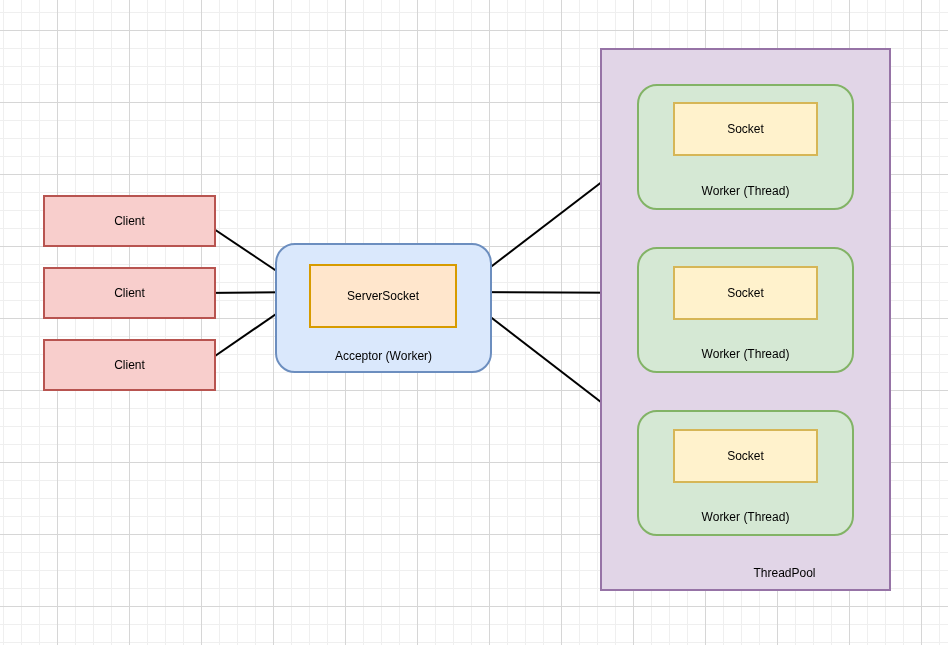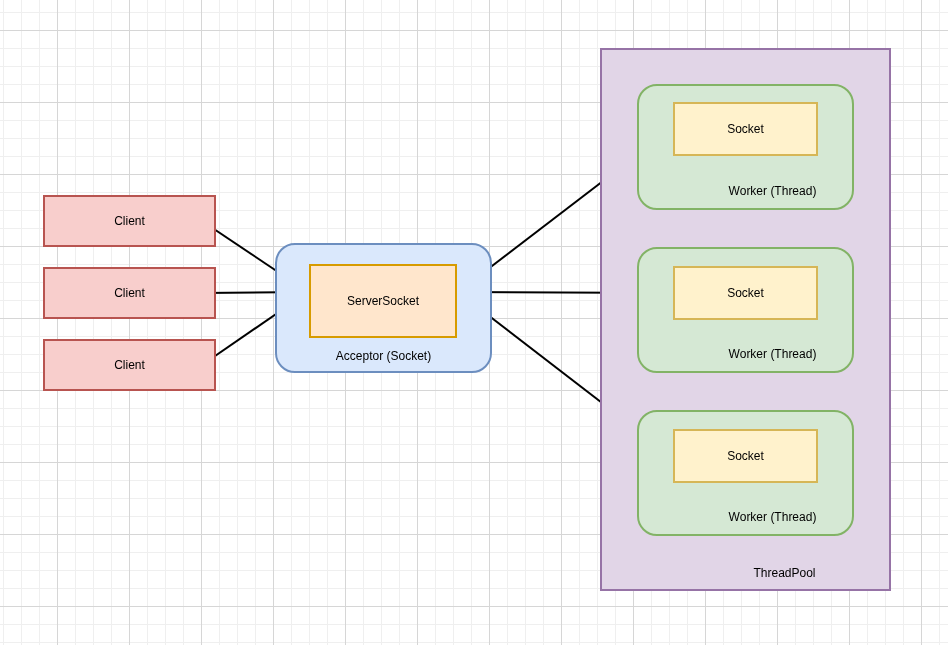--- a/index.html
+++ b/index.html
@@ -55,21 +55,21 @@
     width: 217px;
     height: 130px;
     background: var(--acceptor-fill, #dae8fc);
     border: 2px solid var(--acceptor-stroke, #6c8ebf);
     border-radius: 20px;
   }
   .serversocket {
     left: 309px;
     top: 264px;
     width: 148px;
-    height: 74px;
+    height: 64px;
     background: var(--serversocket-fill, #ffe6cc);
     border: 2px solid var(--serversocket-stroke, #d79b00);
   }
   .acceptor-label {
     left: 275px;
     top: 345px;
     width: 217px;
     height: 22px;
   }
 
@@ -99,21 +99,20 @@
   }
   .worker-1 { top: 84px; }
   .worker-2 { top: 247px; }
   .worker-3 { top: 410px; }
   .worker-label {
     position: absolute;
     left: 0;
     bottom: 10px;
     width: 100%;
     text-align: center;
-    padding-left: 27px;
   }
 
   .socket {
     left: 673px;
     width: 145px;
     height: 54px;
     background: var(--socket-fill, #fff2cc);
     border: 2px solid var(--socket-stroke, #d6b656);
   }
   .socket-1 { top: 102px; }
@@ -155,21 +154,21 @@
     <span>Client</span>
   </div>
   <div class="node client client-3 label-center">
     <span>Client</span>
   </div>
 
   <div class="node acceptor"></div>
   <div class="node serversocket label-center">
     <span>ServerSocket</span>
   </div>
-  <div class="node acceptor-label label-center">Acceptor (Socket)</div>
+  <div class="node acceptor-label label-center">Acceptor (Worker)</div>
 
   <div class="node threadpool"></div>
 
   <div class="node worker worker-1">
     <div class="worker-label">Worker (Thread)</div>
   </div>
   <div class="node worker worker-2">
     <div class="worker-label">Worker (Thread)</div>
   </div>
   <div class="node worker worker-3">

